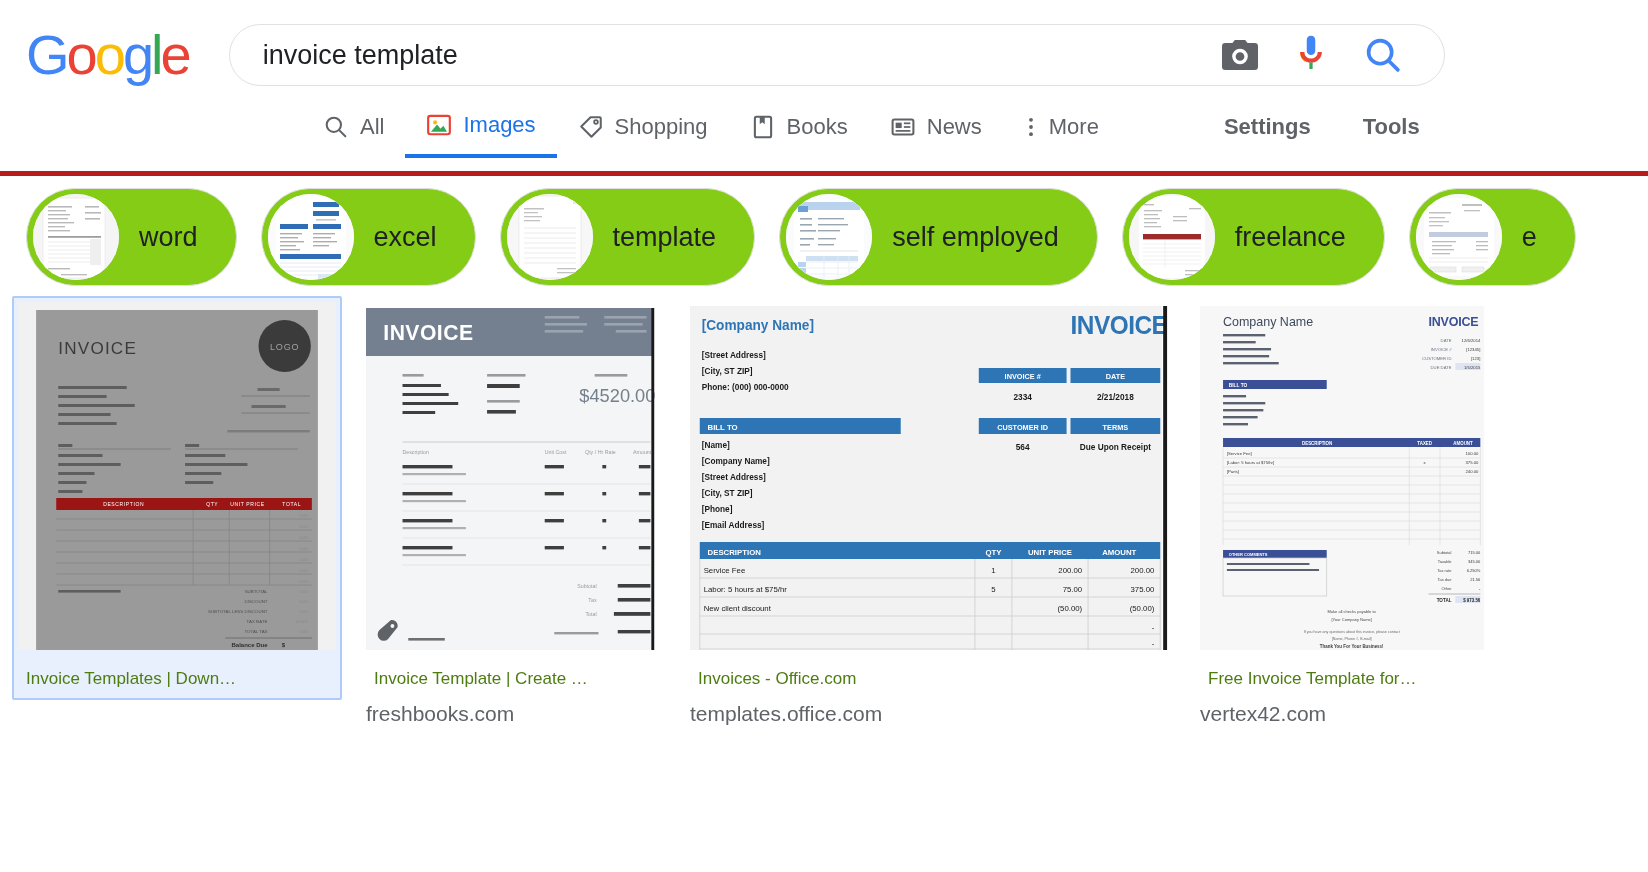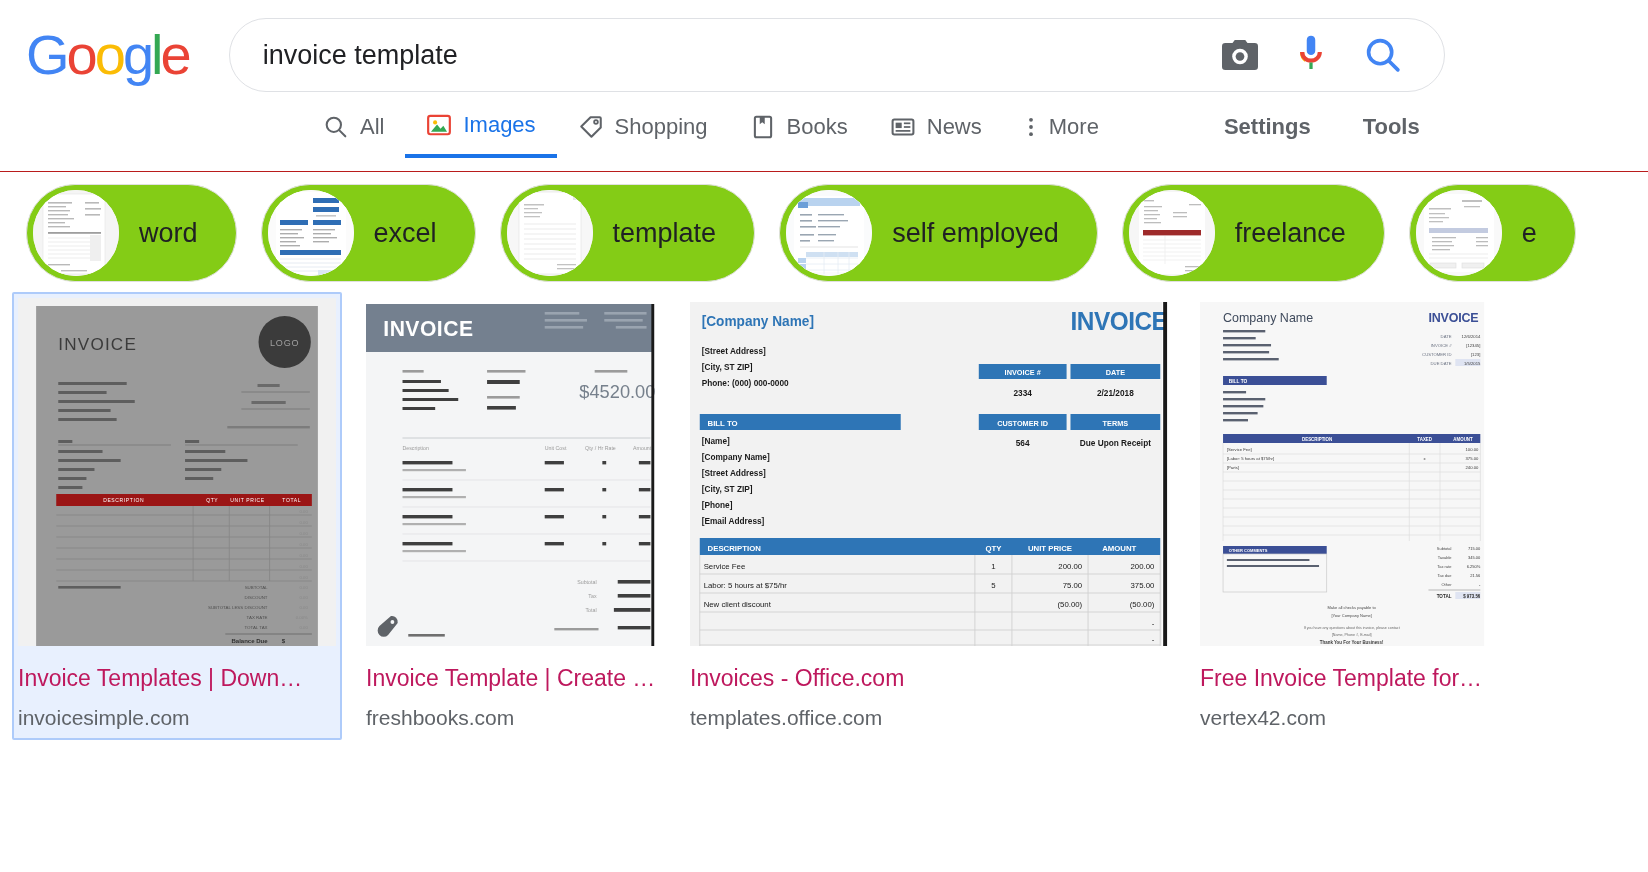--- a/index.html
+++ b/index.html
@@ -32,21 +32,21 @@
     line-height: 1;
     user-select: none;
     white-space: nowrap;
   }
   .logo span { display: inline-block; }
 
   .searchbar {
     margin-left: 40px;
     flex: 0 0 auto;
     width: 1216px;
-    height: 74px;
+    height: 62px;
     border: 1px solid #dfe1e5;
     border-radius: 40px;
     display: flex;
     align-items: center;
     box-sizing: border-box;
     background: #fff;
   }
   .search-input-wrap {
     flex: 1 1 auto;
     padding-left: 33px;
@@ -75,21 +75,21 @@
     cursor: pointer;
     background: none;
     border: none;
     padding: 0;
   }
 
   
   .navbar {
     position: relative;
     height: 75px;
-    border-bottom: 1px solid #b91c1c;
+    border-bottom: 5px solid #b91c1c;
     display: flex;
     align-items: flex-start;
   }
   .nav-left {
     display: flex;
     align-items: center;
     margin-left: 302px;
     height: 62px;
   }
   .nav-item {
@@ -187,27 +187,28 @@
   }
   .result-thumb {
     width: 100%;
     height: 348px;
     background: #f1f1f1;
     overflow: hidden;
     position: relative;
     display: block;
   }
   .result-title {
-    font-size: 23px;
-    color: #be185d;
+    font-size: 17px;
+    color: #4d7c0f;
     margin-top: 18px;
     white-space: nowrap;
     overflow: hidden;
     text-overflow: ellipsis;
     line-height: 1.3;
+    margin-left: 8px;
   }
   .result-domain {
     font-size: 21px;
     color: #5f6368;
     margin-top: 12px;
     white-space: nowrap;
     overflow: hidden;
     text-overflow: ellipsis;
   }
   .r2 { width: 306px; }
@@ -613,21 +614,20 @@
           <text x="288" y="311">0.00</text>
             <text x="288" y="321">0.00%</text>
           <text x="288" y="331">0.00</text>
         </g>
         <line x1="206" y1="336" x2="292" y2="336" stroke="#6a6a6a" stroke-width="0.9"></line>
         <text x="248" y="345" font-family="Liberation Sans, sans-serif" font-size="6" fill="#2f2f2f" text-anchor="end" font-weight="bold">Balance Due</text>
         <text x="262" y="345" font-family="Liberation Sans, sans-serif" font-size="6" fill="#2f2f2f" font-weight="bold">$</text>
       </svg>
     </div>
     <div class="result-title">Invoice Templates | Down…</div>
-    <div class="result-domain">invoicesimple.com</div>
   </div>
 
   <div class="result r2">
     <div class="result-thumb">
       <svg width="100%" height="100%" viewBox="0 0 306 348" preserveAspectRatio="none">
         <rect width="306" height="348" fill="#ffffff"></rect>
         <rect x="0" y="6" width="298" height="342" fill="#f4f5f6"></rect>
         <rect x="0" y="6" width="298" height="48" fill="#74808f"></rect>
         <text x="18" y="38" font-family="Liberation Sans, sans-serif" font-size="22" fill="#ffffff" font-weight="bold" letter-spacing="0.5">INVOICE</text>
         <g fill="#9aa4b0">

